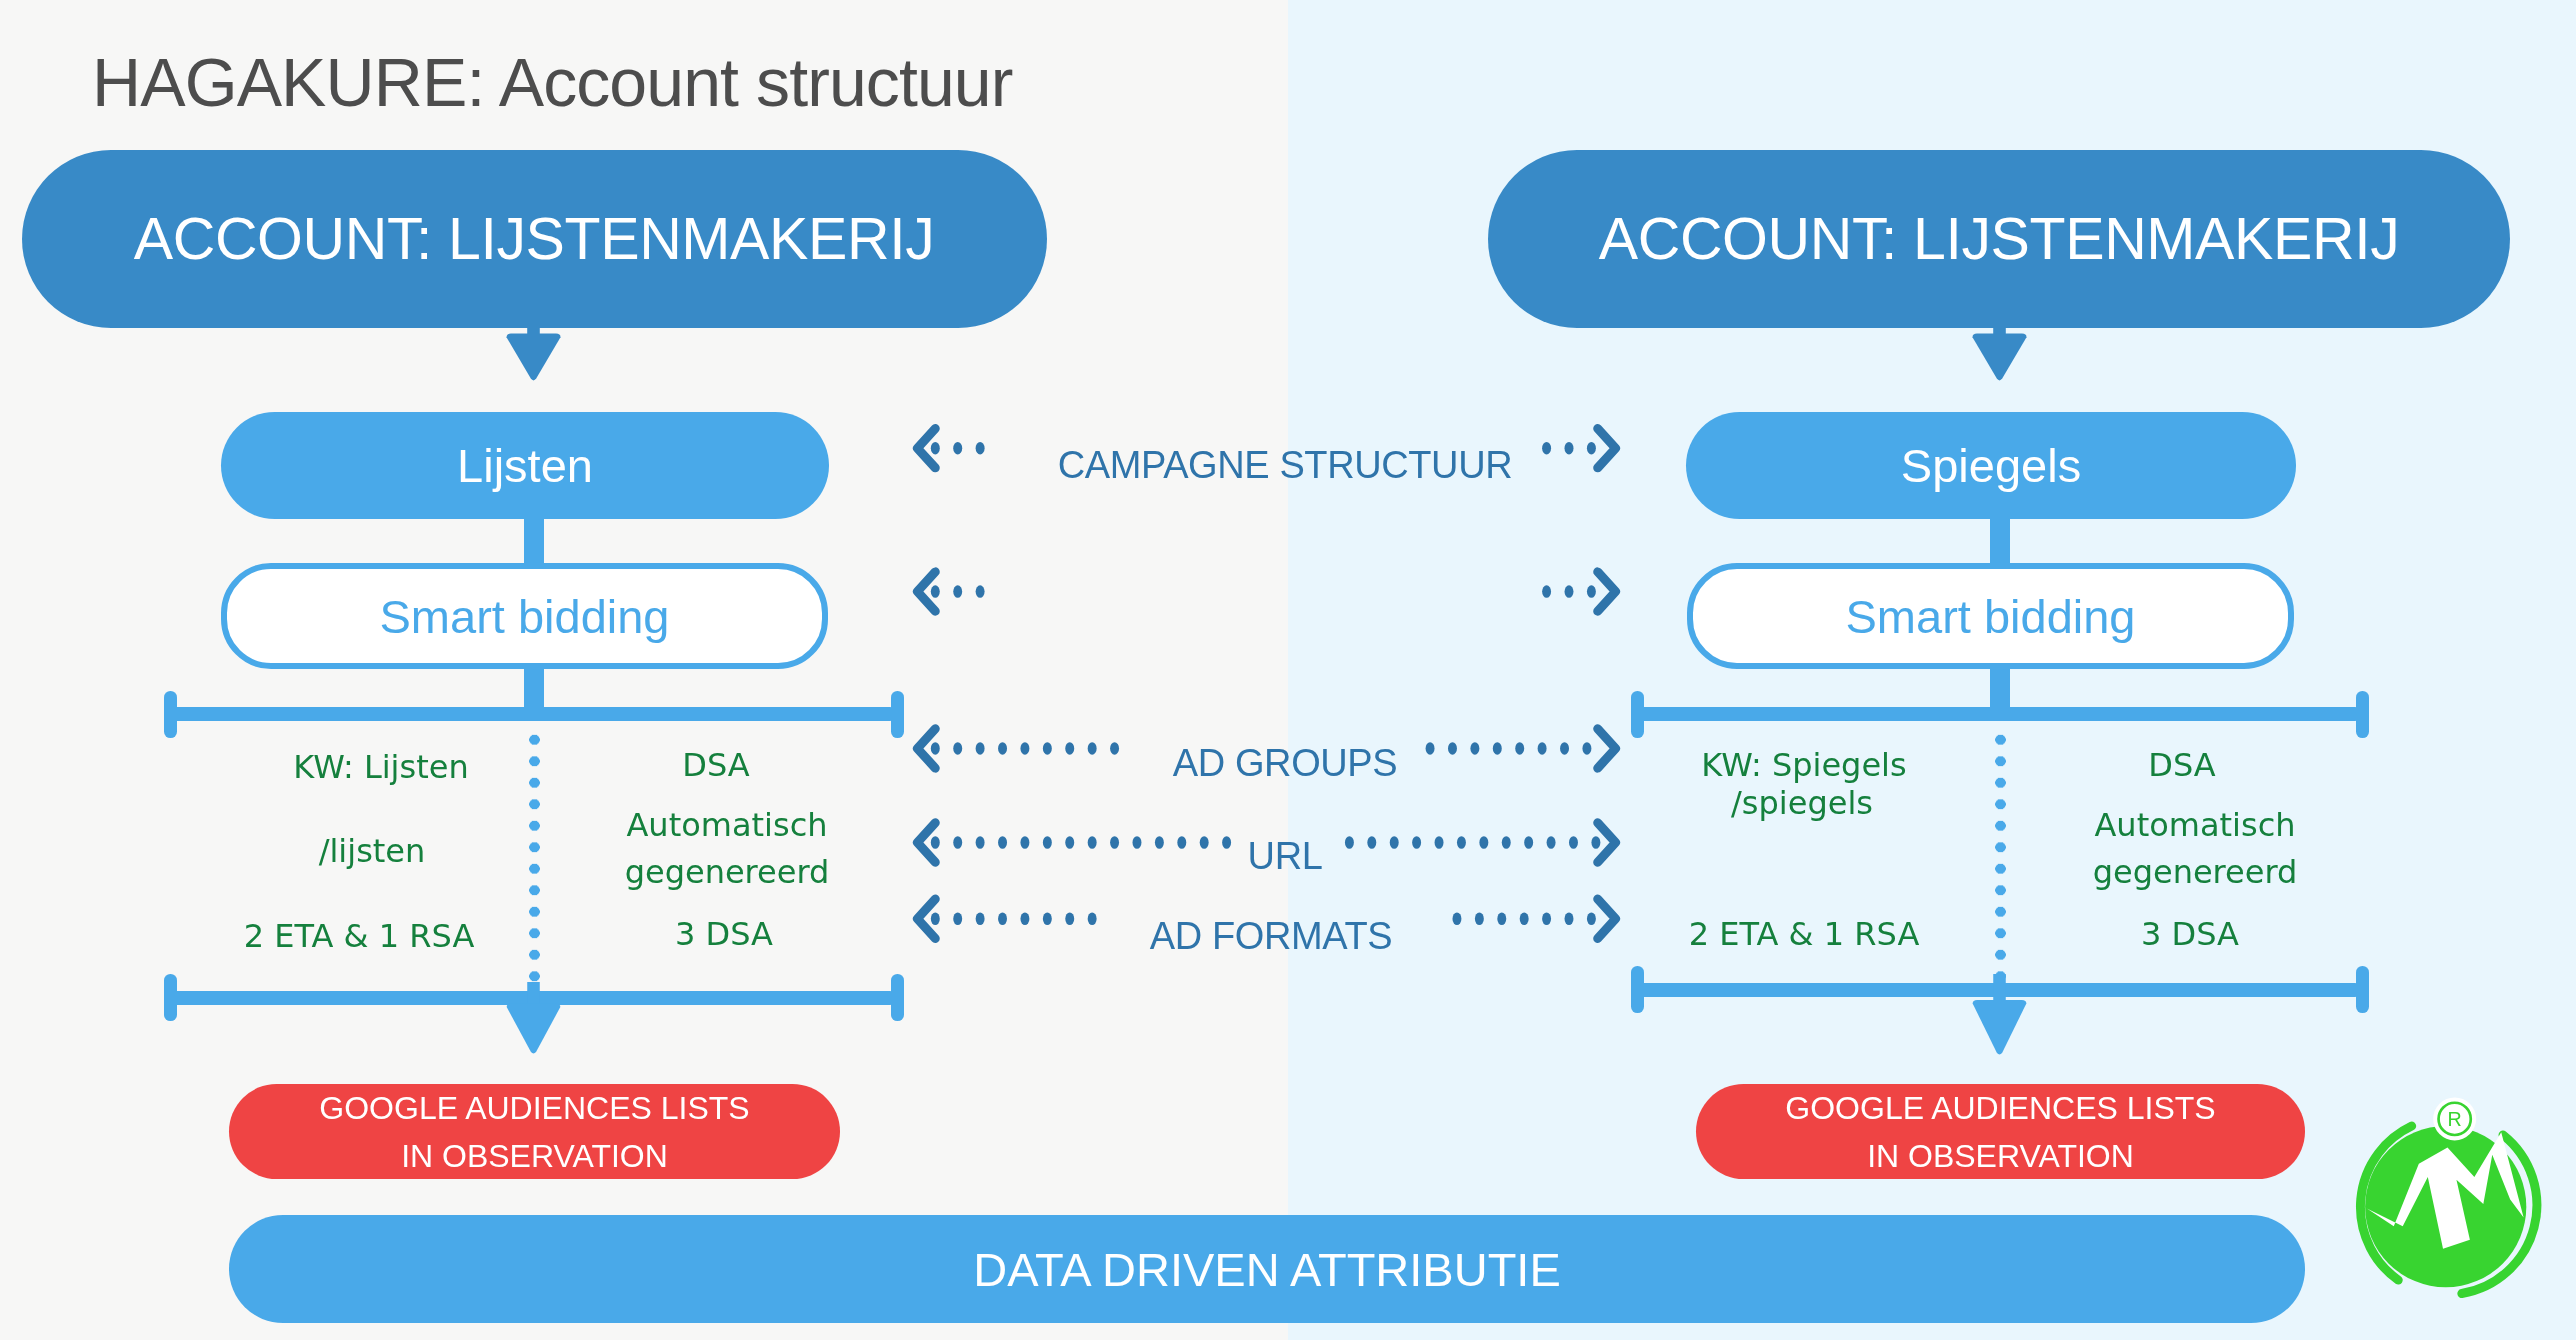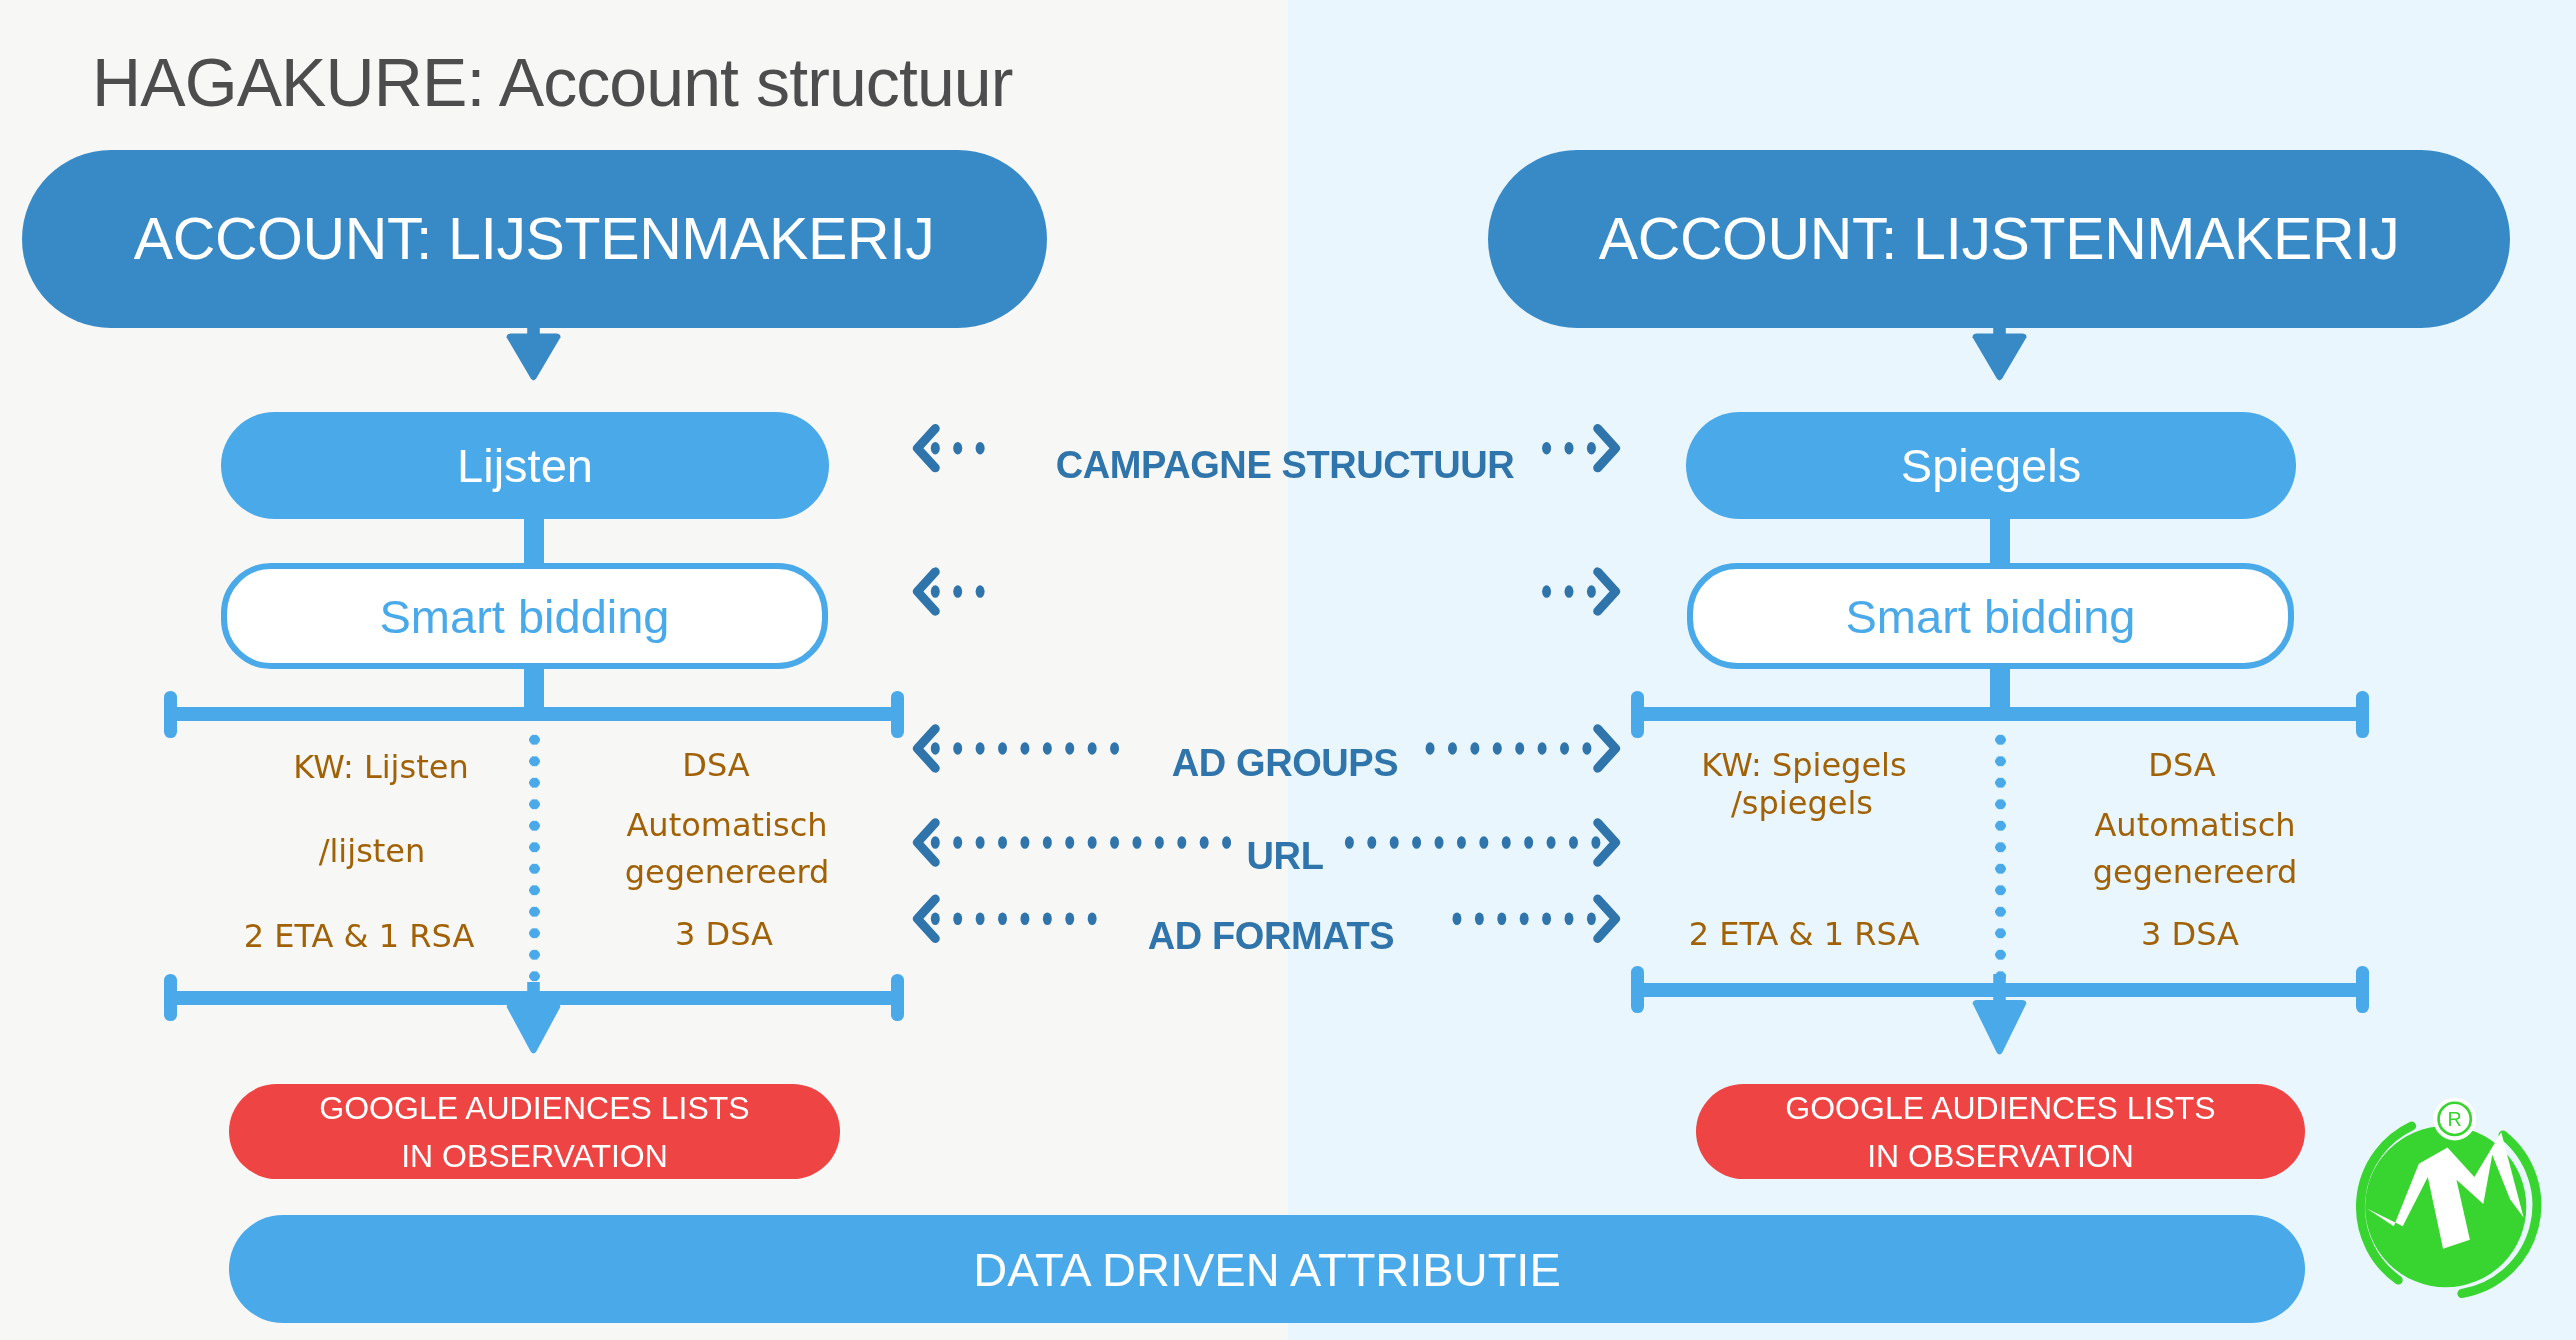--- a/index.html
+++ b/index.html
@@ -9,22 +9,22 @@
   .title{left:92px;top:27px;font-size:68px;color:#4d4d4d;letter-spacing:-0.9px;white-space:nowrap;}
   .account{height:178px;top:134px;border-radius:89px;background:#388ac7;color:#fff;font-size:59px;
     display:flex;align-items:center;justify-content:center;letter-spacing:-0.4px;}
   .camp{height:107px;border-radius:54px;background:#49a9e9;color:#fff;font-size:47px;display:flex;align-items:center;justify-content:center;}
   .smart{height:94px;border-radius:50px;background:#fff;border:6.3px solid #49a9e9;color:#49a9e9;font-size:47px;
     display:flex;align-items:center;justify-content:center;}
   .vline{background:#49a9e9;width:20px;}
   .hline{background:#49a9e9;height:14.3px;border-radius:7.2px;}
   .tick{background:#49a9e9;width:12.6px;height:47px;border-radius:6.3px;}
   .dotv{width:10.8px;border-left:0;background-image:radial-gradient(circle,#49a9e9 5px,transparent 5.4px);background-size:10.8px 21.5px;background-repeat:repeat-y;}
-  .cell{font-family:"DejaVu Sans",sans-serif;font-size:32px;color:#a16207;text-align:center;white-space:nowrap;transform:translateX(-50%);line-height:47px;}
-  .mid{font-weight:bold;color:#2f74aa;font-size:38px;text-align:left;white-space:nowrap;transform:translateX(-50%);line-height:56px;letter-spacing:-0.4px;}
+  .cell{font-family:"DejaVu Sans",sans-serif;font-size:32px;color:#15803d;text-align:center;white-space:nowrap;transform:translateX(-50%);line-height:47px;}
+  .mid{font-weight:normal;color:#2f74aa;font-size:38px;text-align:left;white-space:nowrap;transform:translateX(-50%);line-height:56px;letter-spacing:-0.4px;}
   .aud{height:95px;border-radius:54px;background:#ef4444;color:#fff;font-size:32px;display:flex;align-items:center;justify-content:center;text-align:center;line-height:48px;}
   .ddbar{left:229px;top:1199px;width:2076px;height:108px;border-radius:54px;background:#49a9e9;color:#fff;font-size:47px;display:flex;align-items:center;justify-content:center;}
   svg{position:absolute;overflow:visible;}
 </style>
 </head>
 <body>
 
 <div class="abs title">HAGAKURE: Account structuur</div>
 
 <div class="abs account" style="left:21.5px;width:1025px;">ACCOUNT: LIJSTENMAKERIJ</div>

